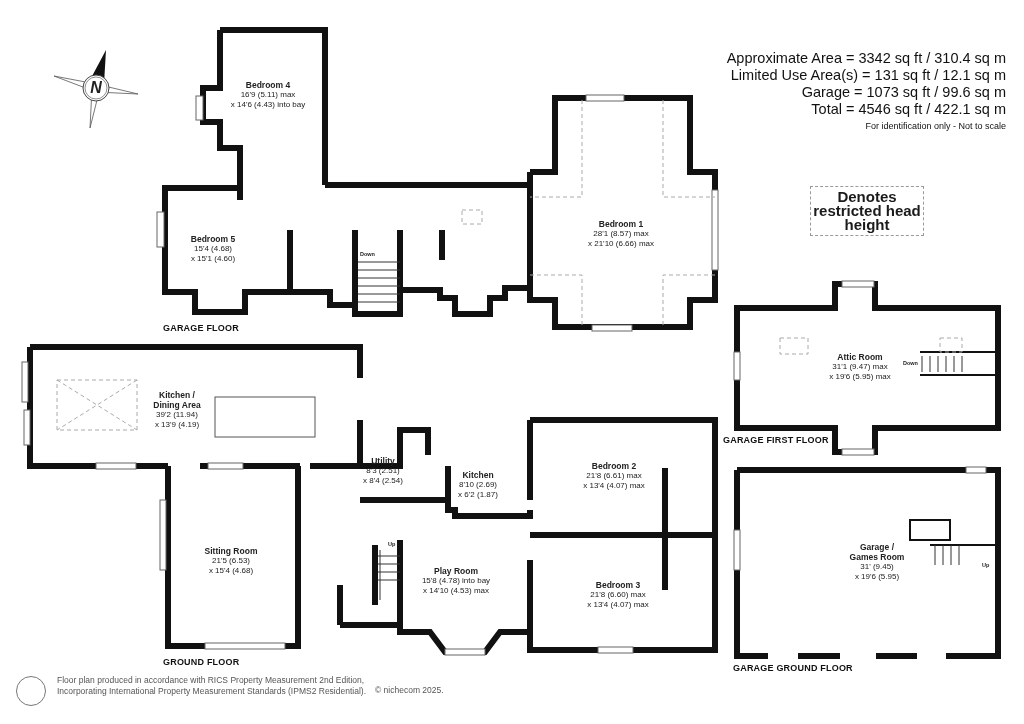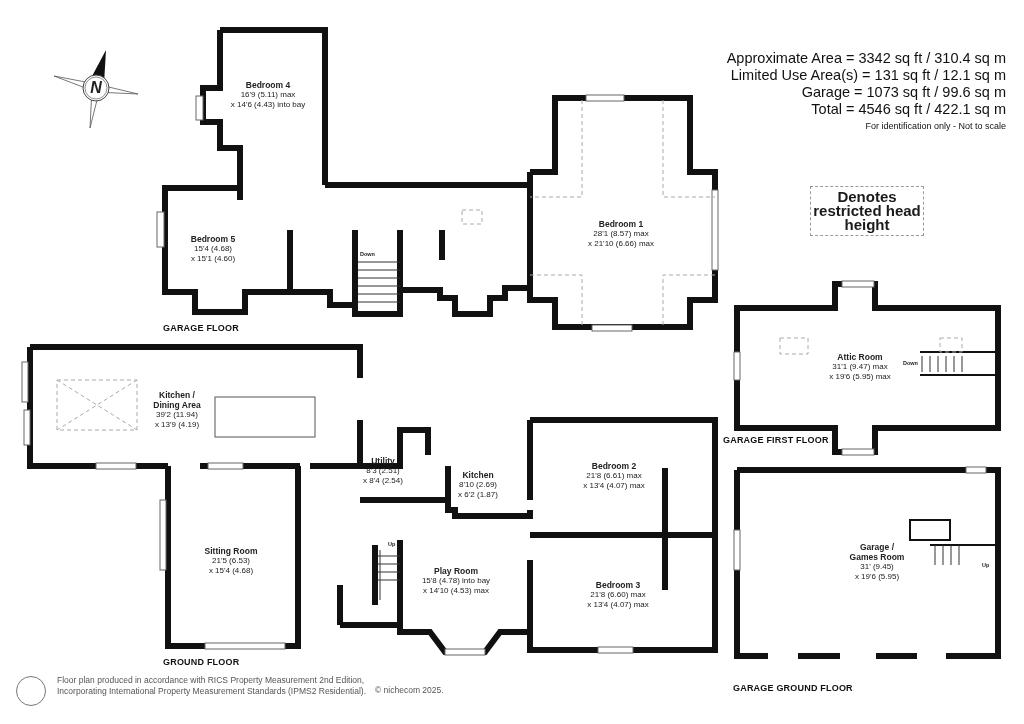--- a/index.html
+++ b/index.html
@@ -178,20 +178,20 @@
 </div>
 
 <div class="small" style="left:360px;top:251px;">Down</div>
 <div class="small" style="left:903px;top:360px;">Down</div>
 <div class="small" style="left:388px;top:541px;">Up</div>
 <div class="small" style="left:982px;top:562px;">Up</div>
 
 <div class="floor" style="left:163px;top:323px;">GARAGE FLOOR</div>
 <div class="floor" style="left:163px;top:657px;">GROUND FLOOR</div>
 <div class="floor" style="left:723px;top:435px;">GARAGE FIRST FLOOR</div>
-<div class="floor" style="left:733px;top:663px;margin-top:20px;">GARAGE GROUND FLOOR</div>
+<div class="floor" style="left:733px;top:663px;">GARAGE GROUND FLOOR</div>
 
 <div class="footer-icon"></div>
 <div class="footer">
   <div>Floor plan produced in accordance with RICS Property Measurement 2nd Edition,</div>
   <div>Incorporating International Property Measurement Standards (IPMS2 Residential).</div>
 </div>
 <div class="copy">© nichecom 2025.</div>
 
 </body></html>

